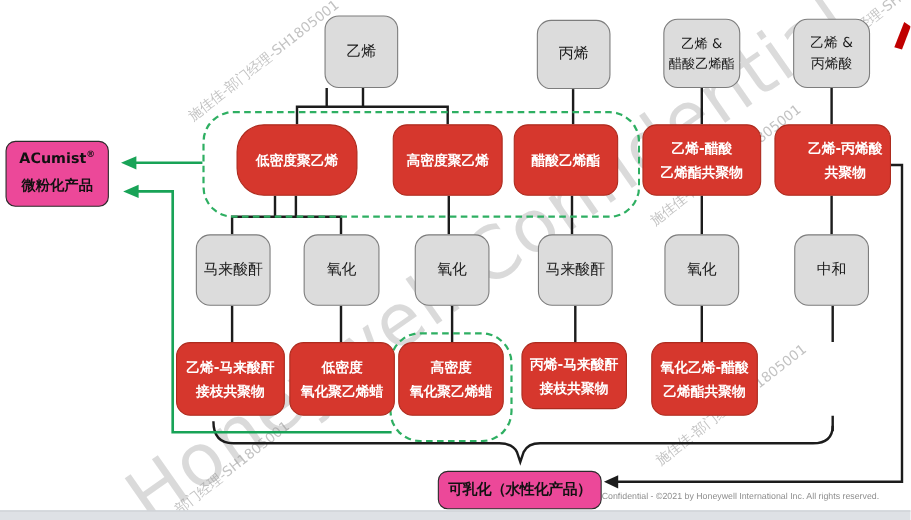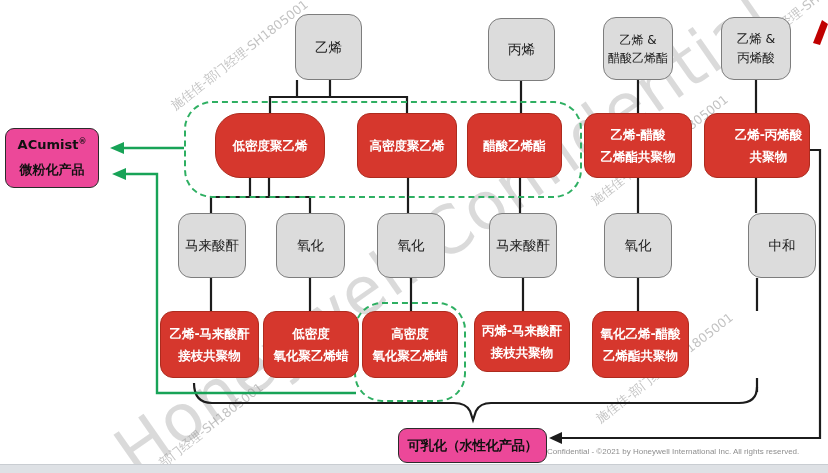--- a/index.html
+++ b/index.html
@@ -106,21 +106,21 @@
   <div class="node red" style="left:584px;top:113px;width:108px;height:65px;">乙烯-醋酸
 乙烯酯共聚物</div>
   <div class="node red" style="left:704px;top:113px;width:106px;height:65px;padding-left:23px;">乙烯-丙烯酸
 共聚物</div>
 
   <div class="node gray" style="left:178px;top:213px;width:68px;height:65px;">马来酸酐</div>
   <div class="node gray" style="left:276px;top:213px;width:69px;height:65px;">氧化</div>
   <div class="node gray" style="left:377px;top:213px;width:68px;height:65px;">氧化</div>
   <div class="node gray" style="left:489px;top:213px;width:68px;height:65px;">马来酸酐</div>
   <div class="node gray" style="left:604px;top:213px;width:68px;height:65px;">氧化</div>
-  <div class="node gray" style="left:722px;top:213px;width:68px;height:65px;margin-left:26px;">中和</div>
+  <div class="node gray" style="left:722px;top:213px;width:68px;height:65px;">中和</div>
 
   <div class="node red" style="left:160px;top:311px;width:99px;height:67px;">乙烯-马来酸酐
 接枝共聚物</div>
   <div class="node red" style="left:263px;top:311px;width:96px;height:67px;">低密度
 氧化聚乙烯蜡</div>
   <div class="node red" style="left:362px;top:311px;width:96px;height:67px;">高密度
 氧化聚乙烯蜡</div>
   <div class="node red" style="left:474px;top:311px;width:96px;height:61px;">丙烯-马来酸酐
 接枝共聚物</div>
   <div class="node red" style="left:592px;top:311px;width:97px;height:67px;">氧化乙烯-醋酸

